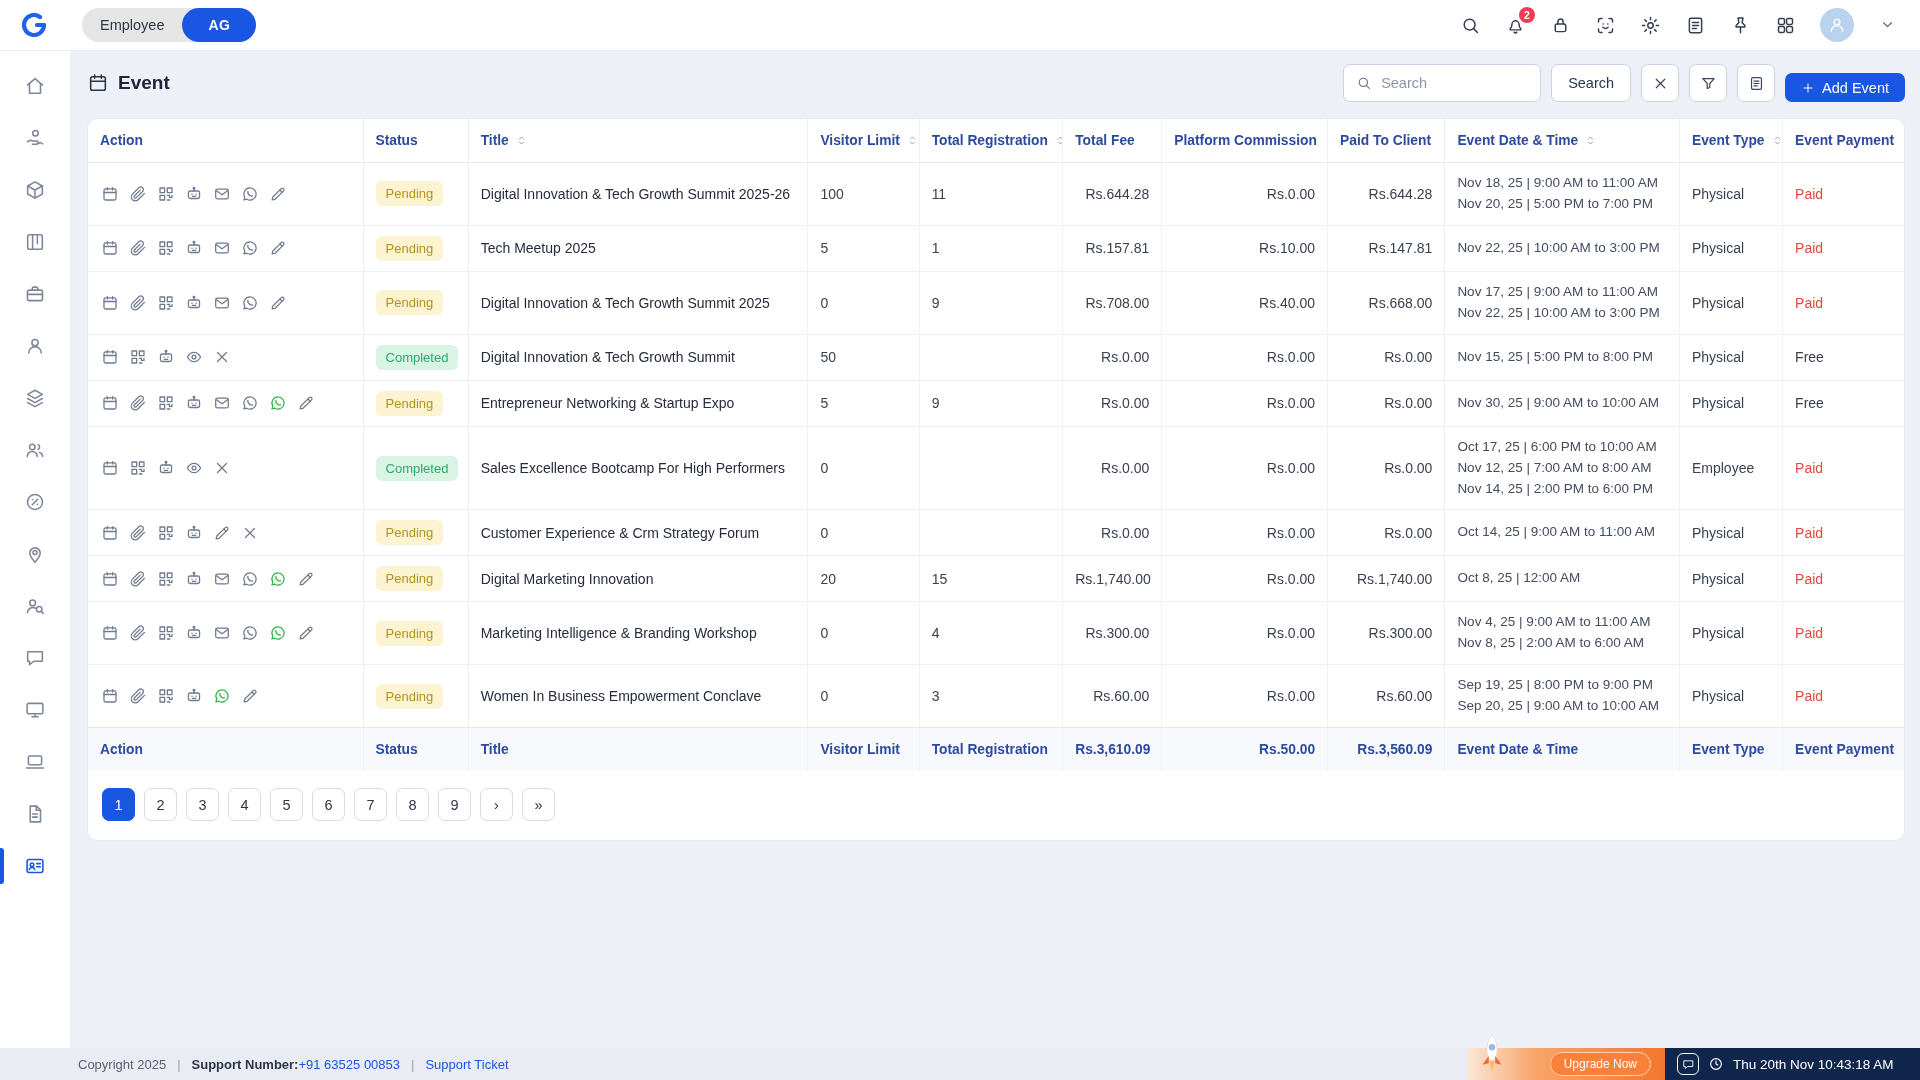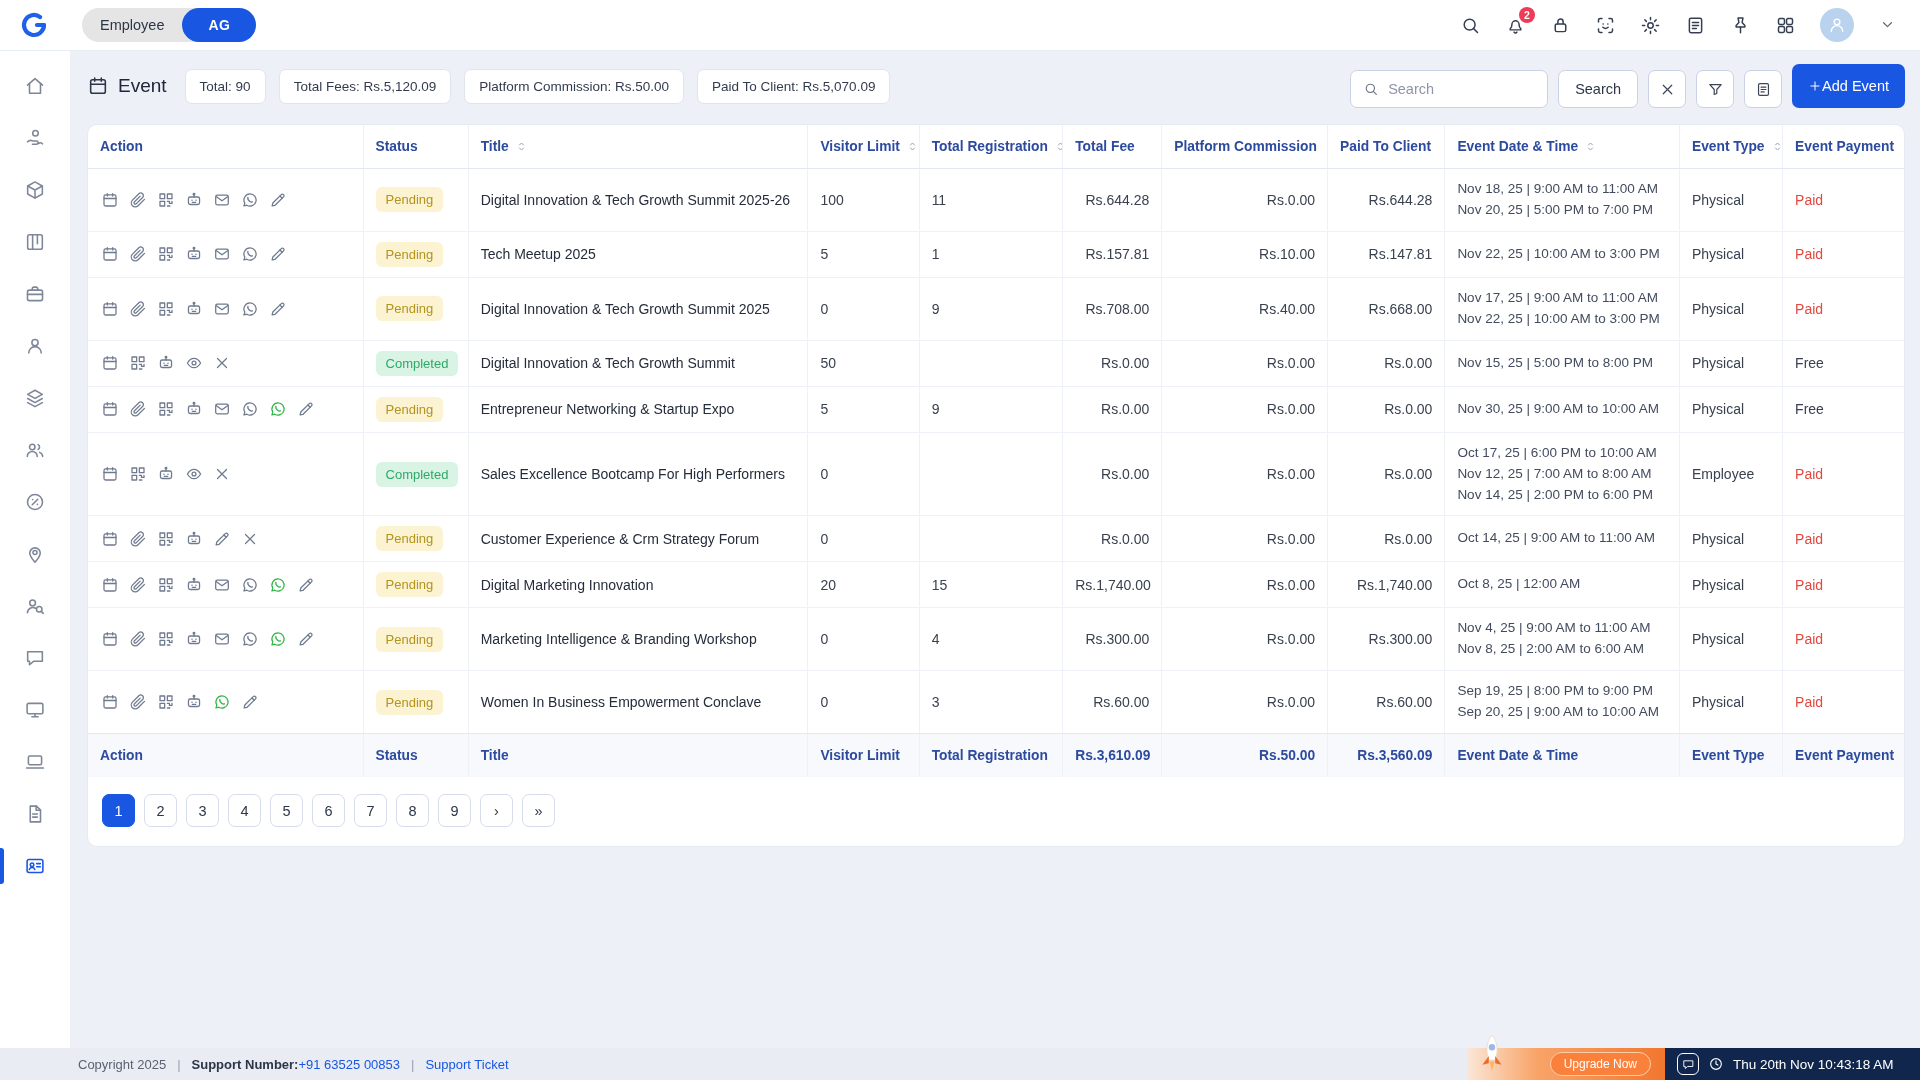--- a/index.html
+++ b/index.html
@@ -32,32 +32,32 @@
 .side-item{width:100%;height:52px;display:flex;align-items:center;justify-content:center;color:#7e8798;position:relative;}
 .side-item [data-icon]{width:22px;height:22px;}
 .side-item.active{color:#1956e2;}
 .side-item.active::before{content:"";position:absolute;left:0;top:8px;bottom:8px;width:4px;background:#1956e2;border-radius:0 3px 3px 0;}
 
 
 .main{position:absolute;top:50px;left:70px;right:0;bottom:32px;overflow:hidden;}
 .page-head{display:flex;align-items:center;gap:14px;padding:14px 15px 12px 17px;}
 .title-wrap{display:flex;align-items:center;gap:9px;margin-right:4px;}
 .t-ic{width:22px;height:22px;color:#2c3648;}
-.page-title{font-size:19px;font-weight:normal;color:#20273a;}
+.page-title{font-size:19px;font-weight:bold;color:#20273a;}
 .badges{display:flex;align-items:center;gap:13px;}
 .pill{background:#fff;border:1px solid #dfe4ef;border-radius:7px;padding:9px 14px;font-size:13.5px;color:#333c4e;white-space:nowrap;}
 .head-right{margin-left:auto;display:flex;align-items:flex-end;gap:10px;}
 .search-box{display:flex;align-items:center;gap:9px;background:#fff;border:1px solid #c9d2e4;border-radius:7px;height:38px;padding:0 12px;width:198px;}
 .search-box [data-icon]{width:16px;height:16px;color:#6a7386;flex:none;}
 .search-box input{border:none;outline:none;font-size:14.5px;width:100%;color:#333;background:transparent;}
 .search-box input::placeholder{color:#8d96a8;}
 .btn{height:38px;border:1px solid #c9d2e4;background:#fff;border-radius:7px;font-size:14.5px;color:#2c3648;padding:0 16px;display:flex;align-items:center;justify-content:center;}
 .icon-btn{width:38px;padding:0;}
 .icon-btn [data-icon]{width:17px;height:17px;color:#3c4557;}
-.btn-primary{background:#1956e2;color:#fff;display:flex;align-items:center;gap:0;font-size:14.5px;padding:0 16px;border-radius:7px;height:44px;}
+.btn-primary{background:#1956e2;color:#fff;display:flex;align-items:center;gap:7px;font-size:14.5px;padding:0 16px;border-radius:7px;height:29px;}
 .btn-primary [data-icon]{width:14px;height:14px;}
 
 
 .card{margin:4px 15px 0 17px;background:#fff;border-radius:10px;border:1px solid #e6eaf2;overflow:hidden;}
 .table-wrap{overflow:hidden;width:100%;}
 table{border-collapse:collapse;table-layout:fixed;width:100%;font-size:14px;}
 th,td{border-right:1px solid #eef1f7;padding:10px 12px;vertical-align:middle;text-align:left;overflow:hidden;}
 th:last-child,td:last-child{border-right:none;}
 thead th{color:#2c4a9e;font-weight:bold;font-size:13.8px;border-bottom:1px solid #e2e7f1;padding:14px 12px;white-space:nowrap;}
 .th-flex{display:flex;align-items:center;gap:6px;}
@@ -338,26 +338,20 @@
   <div class="page-head">
     <div class="title-wrap">
       <span class="t-ic" data-icon="calendar">
           <svg viewBox="0 0 24 24" fill="none" stroke="currentColor" stroke-width="1.7" stroke-linecap="round" stroke-linejoin="round">
             <rect x="4" y="5.2" width="16" height="14.8" rx="2"></rect>
             <path d="M4 10h16M8.4 3.4v3.4M15.6 3.4v3.4"></path>
           </svg>
         </span>
       <h1 class="page-title">Event</h1>
     </div>
-    <div id="summary-badges" class="badges">
-        <div class="pill">Total: 90</div>
-        <div class="pill">Total Fees: Rs.5,120.09</div>
-        <div class="pill">Platform Commission: Rs.50.00</div>
-        <div class="pill">Paid To Client: Rs.5,070.09</div>
-      </div>
     <div class="head-right">
       <div class="search-box">
         <span data-icon="search">
             <svg viewBox="0 0 24 24" fill="none" stroke="currentColor" stroke-width="1.7" stroke-linecap="round" stroke-linejoin="round">
               <circle cx="11" cy="11" r="6.2"></circle>
               <path d="M15.6 15.6 20 20"></path>
             </svg>
           </span>
         <input placeholder="Search" style="">
       </div>

